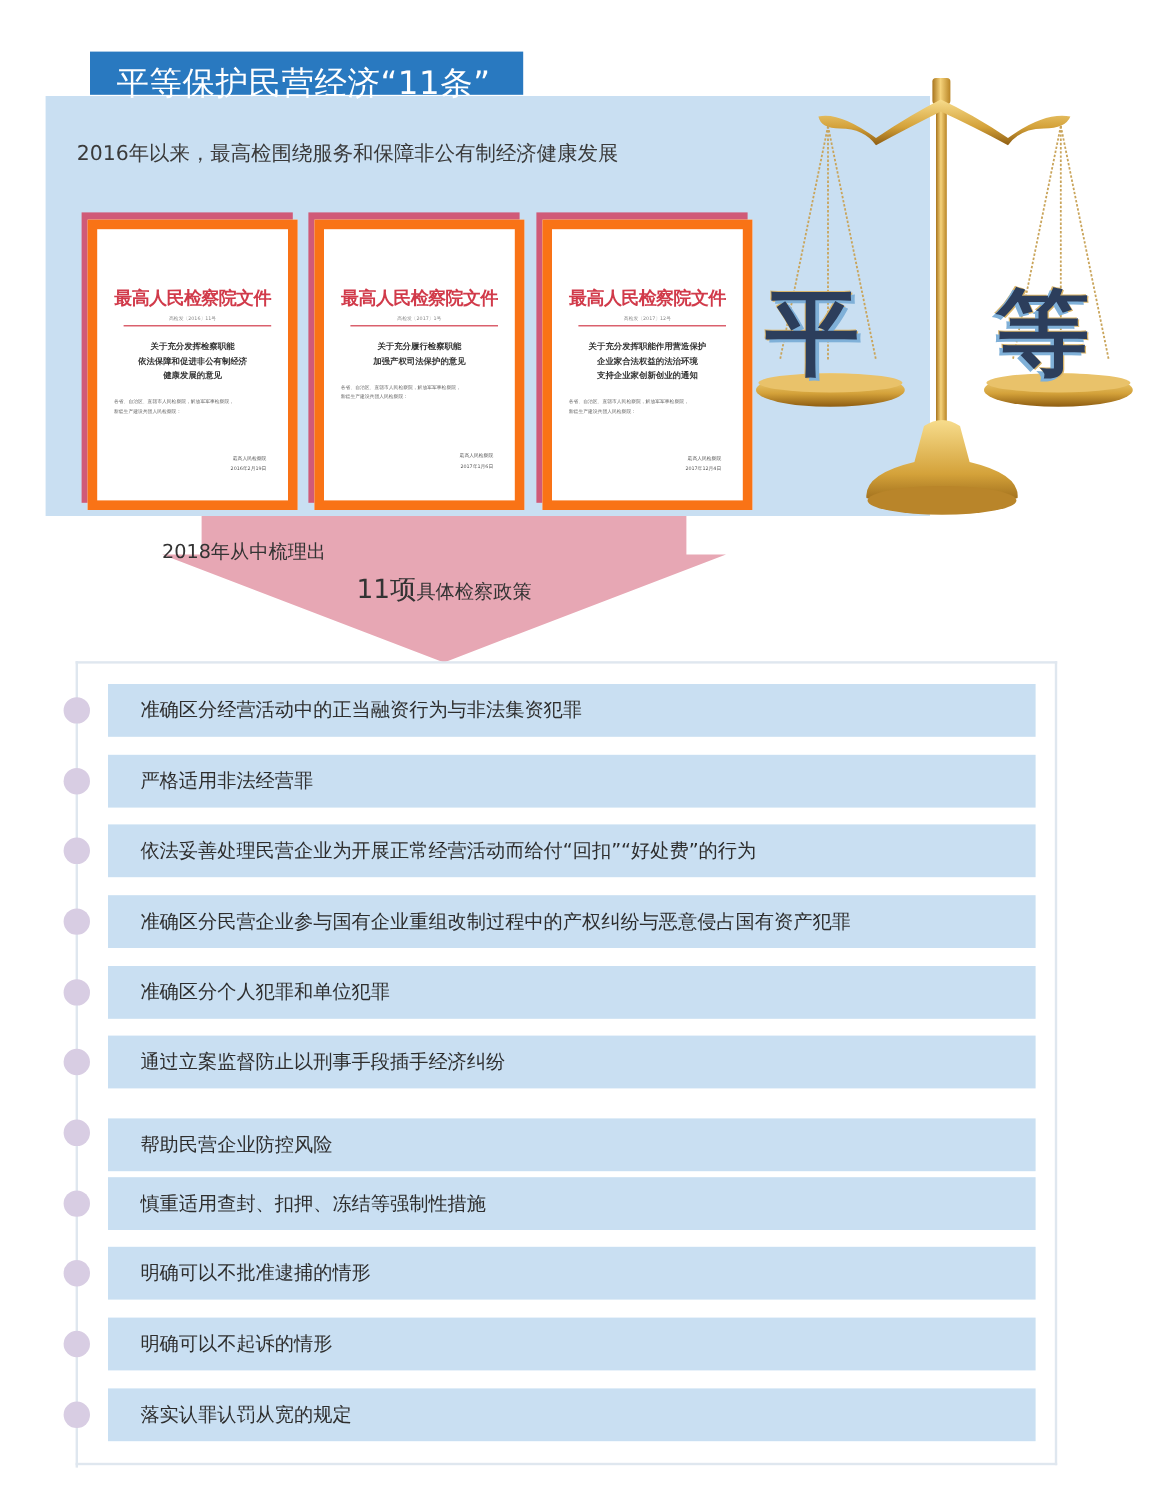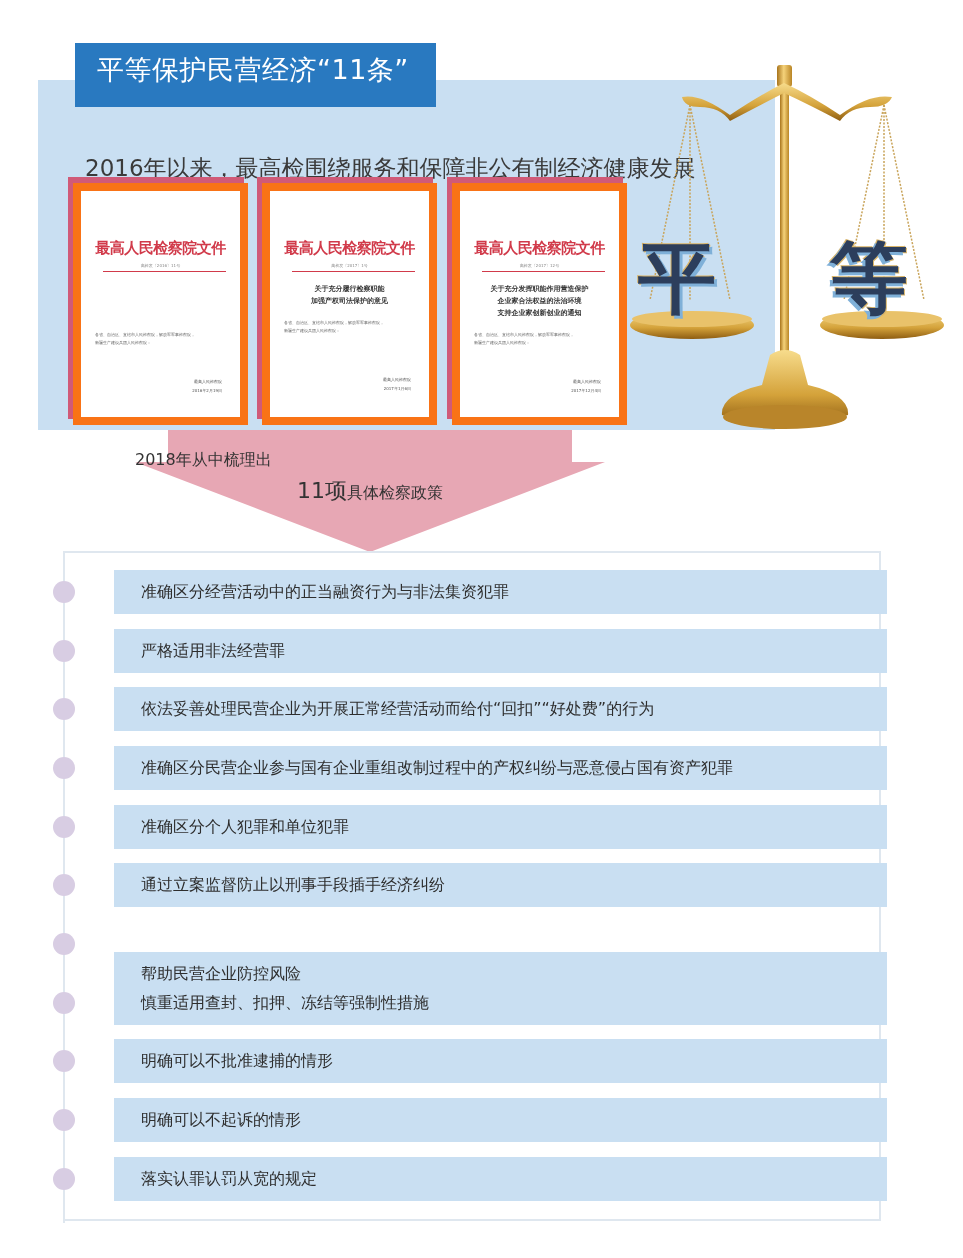--- a/index.html
+++ b/index.html
@@ -1,22 +1,22 @@
 <!DOCTYPE html>
 <html><head>
   <meta charset="utf-8">
   <style>
     * { box-sizing: border-box; margin: 0; padding: 0; }
     html, body { width: 963px; height: 1258px; background: #ffffff; overflow: hidden; }
     body { position: relative; font-family: "DejaVu Sans", "Liberation Sans", sans-serif; color: #333; }
 
     .blue-panel { position: absolute; left: 38px; top: 80px; width: 737px; height: 350px; background: #c9dff2; }
-    .title-box { position: absolute; left: 75px; top: 43px; width: 361px; height: 64px; background: #2979c0;
+    .title-box { position: absolute; left: 75px; top: 43px; width: 361px; height: 36px; background: #2979c0;
       color: #fff; font-size: 27px; line-height: 54px; padding-left: 22px; letter-spacing: 0.5px; }
-    .intro { position: absolute; left: 85px; top: 113px; font-size: 23px; line-height: 30px; color: #3a3a3a; margin-top: 40px; }
+    .intro { position: absolute; left: 64px; top: 113px; font-size: 17px; line-height: 30px; color: #3a3a3a; }
 
     .doc { position: absolute; width: 180px; height: 248px; }
     .doc .back { position: absolute; left: 0; top: 0; width: 176px; height: 242px; background: #d05a78; }
     .doc .front { position: absolute; left: 5px; top: 6px; width: 175px; height: 242px; background: #fff;
       border: 8px solid #f97316; }
     .doc .org { position: absolute; top: 48px; left: 0; right: 0; text-align: center; color: #d13a4a;
       font-family: "DejaVu Serif", "Liberation Serif", serif; font-weight: bold; font-size: 15px; letter-spacing: -0.5px; }
     .doc .docno { position: absolute; top: 72px; left: 0; right: 0; text-align: center; font-size: 4px; color: #888; }
     .doc .rule { position: absolute; top: 80px; left: 22px; right: 14px; height: 1px; background: #d13a4a; }
     .doc .doctitle { position: absolute; top: 92px; left: 6px; right: 6px; text-align: center; font-size: 7px; line-height: 12px;
@@ -28,39 +28,44 @@
 
     .arrow { position: absolute; left: 135px; top: 430px; width: 470px; height: 122px; }
     .arrow-text1 { position: absolute; left: 135px; top: 450px; width: 470px; font-size: 16px; color: #333; }
     .arrow-text2 { position: absolute; left: 135px; top: 476px; width: 470px; text-align: center; color: #333; }
     .arrow-text2 .big { font-size: 22px; font-weight: normal; text-align: right; }
     .arrow-text2 .small { font-size: 16px; }
 
     .list-box { position: absolute; left: 63px; top: 551px; width: 818px; height: 670px; border: 2px solid #dfe7ef;
       border-left: none; }
     .list-box-left { position: absolute; left: 63px; top: 551px; width: 2px; height: 672px; background: #dfe7ef; }
-    .item { position: absolute; left: 90px; width: 773px; height: 44px; background: #c9dff2; margin-left: 24px; }
+    .item { position: absolute; left: 90px; width: 773px; height: 44px; background: #c9dff2; }
     .item-text { position: absolute; left: 27px; top: 0; line-height: 44px; font-size: 16px; color: #2e2e2e; white-space: nowrap; }
     .dot { position: absolute; left: 53px; width: 22px; height: 22px; border-radius: 50%; background: #d8cde3; }
   </style>
 </head>
 <body>
 
 <div class="blue-panel"></div>
 <div class="title-box">平等保护民营经济“11条”</div>
 <div class="intro">
   <div>2016年以来，最高检围绕服务和保障非公有制经济健康发展</div>
 </div>
 
 <div class="doc" style="left:68px; top:177px;">
   <div class="back"></div>
   <div class="front">
     <div class="org">最高人民检察院文件</div>
     <div class="docno">高检发〔2016〕11号</div>
     <div class="rule"></div>
+    <div class="doctitle">
+      <div>关于充分发挥检察职能</div>
+      <div>依法保障和促进非公有制经济</div>
+      <div>健康发展的意见</div>
+    </div>
     <div class="recips" style="top:140px;">
       <div>各省、自治区、直辖市人民检察院，解放军军事检察院，</div>
       <div>新疆生产建设兵团人民检察院：</div>
     </div>
     <div class="sign" style="top:186px;">
       <div>最高人民检察院</div>
       <div>2016年2月19日</div>
     </div>
   </div>
 </div>
@@ -187,21 +192,21 @@
 <div class="item" style="top:805px;">
     <span class="item-text">准确区分个人犯罪和单位犯罪</span>
   </div>
 
 <div class="dot" style="top:874px;"></div>
 <div class="item" style="top:863px;padding-left:20px;">
     <span class="item-text">通过立案监督防止以刑事手段插手经济纠纷</span>
   </div>
 
 <div class="dot" style="top:933px;"></div>
-<div class="item" style="top:952px;text-align:center;">
+<div class="item" style="top:932px;text-align:center;">
     <span class="item-text">帮助民营企业防控风险</span>
   </div>
 
 <div class="dot" style="top:992px;"></div>
 <div class="item" style="top:981px;">
     <span class="item-text">慎重适用查封、扣押、冻结等强制性措施</span>
   </div>
 
 <div class="dot" style="top:1050px;"></div>
 <div class="item" style="top:1039px;">

